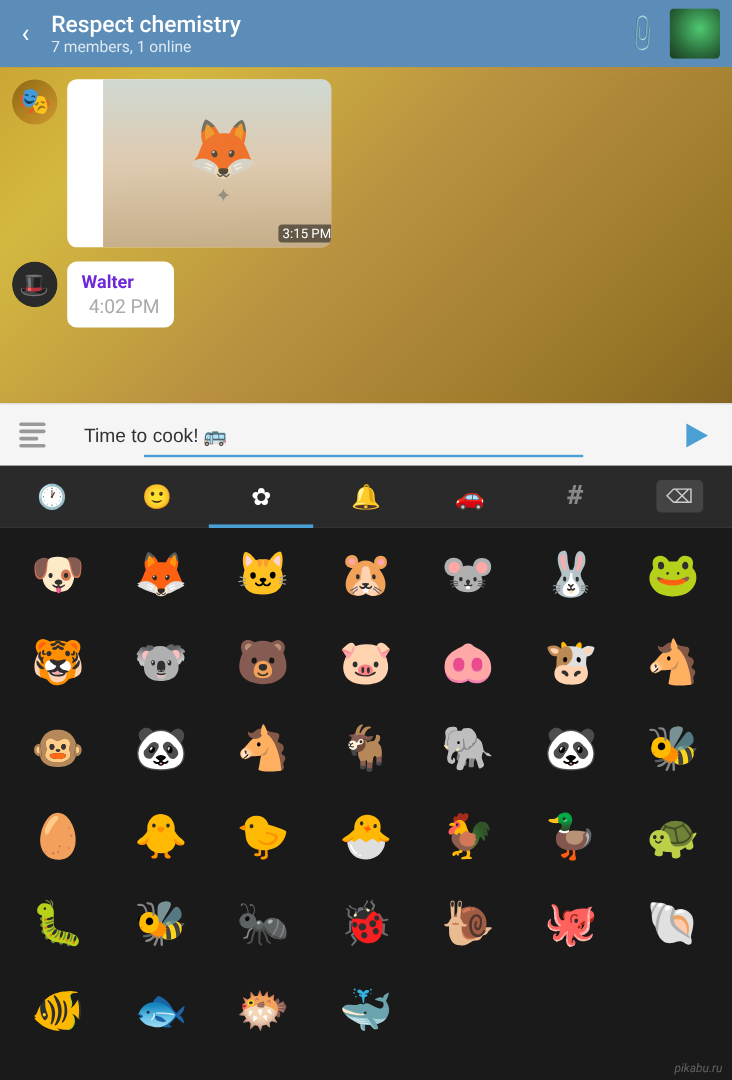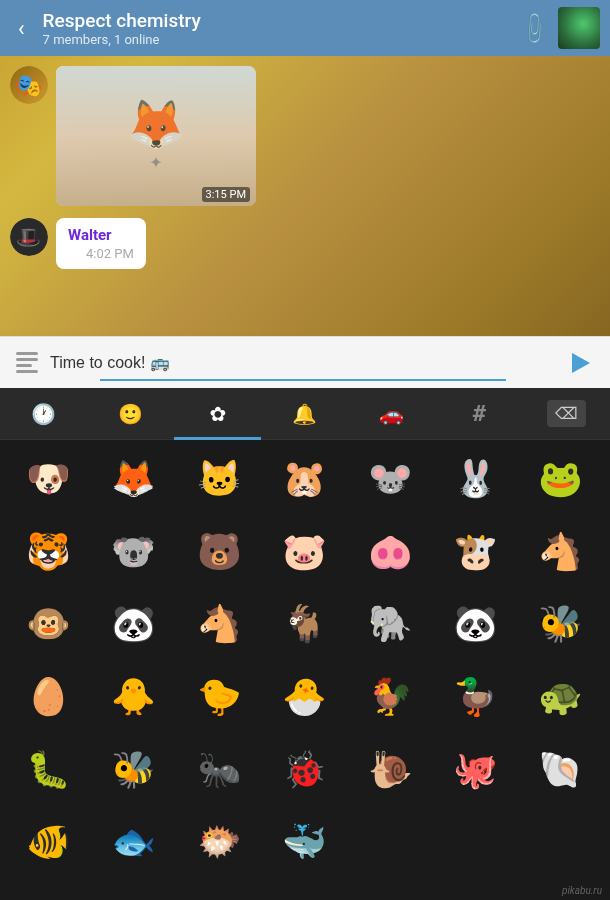--- a/index.html
+++ b/index.html
@@ -110,20 +110,21 @@
       align-items: center;
       justify-content: center;
       font-size: 20px;
     }
 
     .message-bubble-image {
       background: white;
       border-radius: 8px;
       overflow: hidden;
       max-width: 220px;
+      padding-left: 30px;
     }
     .message-image-placeholder {
       width: 200px;
       height: 140px;
       background: linear-gradient(135deg, #f0e8d0 0%, #e8c870 30%, #c89040 60%);
       position: relative;
       display: flex;
       align-items: center;
       justify-content: center;
     }
@@ -151,33 +152,33 @@
       font-size: 15px;
       margin-bottom: 2px;
     }
     .message-text {
       color: #222;
       font-size: 15px;
       line-height: 1.4;
     }
     .message-time-inline {
       color: #aaa;
-      font-size: 13px;
-      margin-left: 18px;
+      font-size: 16px;
+      margin-left: 6px;
       white-space: nowrap;
     }
 
     
     .input-area {
       background: #f5f5f5;
       height: 52px;
       display: flex;
       align-items: center;
       padding: 0 8px;
-      gap: 4px;
+      gap: 24px;
       border-top: 1px solid #ddd;
     }
     .input-attach-btn {
       width: 38px;
       height: 38px;
       display: flex;
       align-items: center;
       justify-content: center;
       cursor: pointer;
     }

